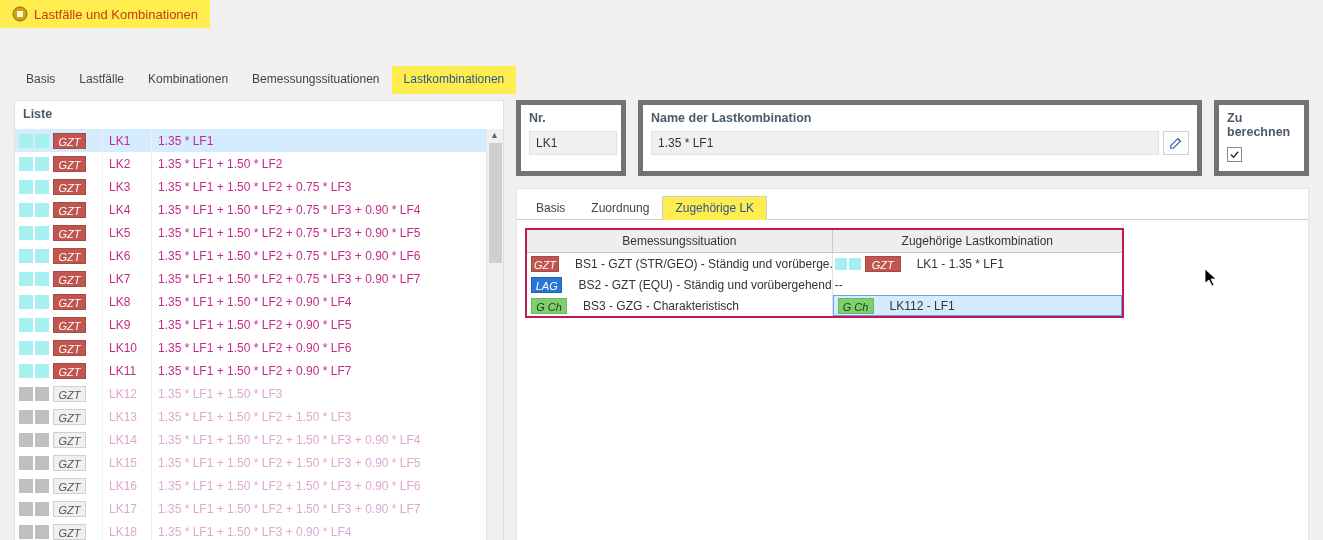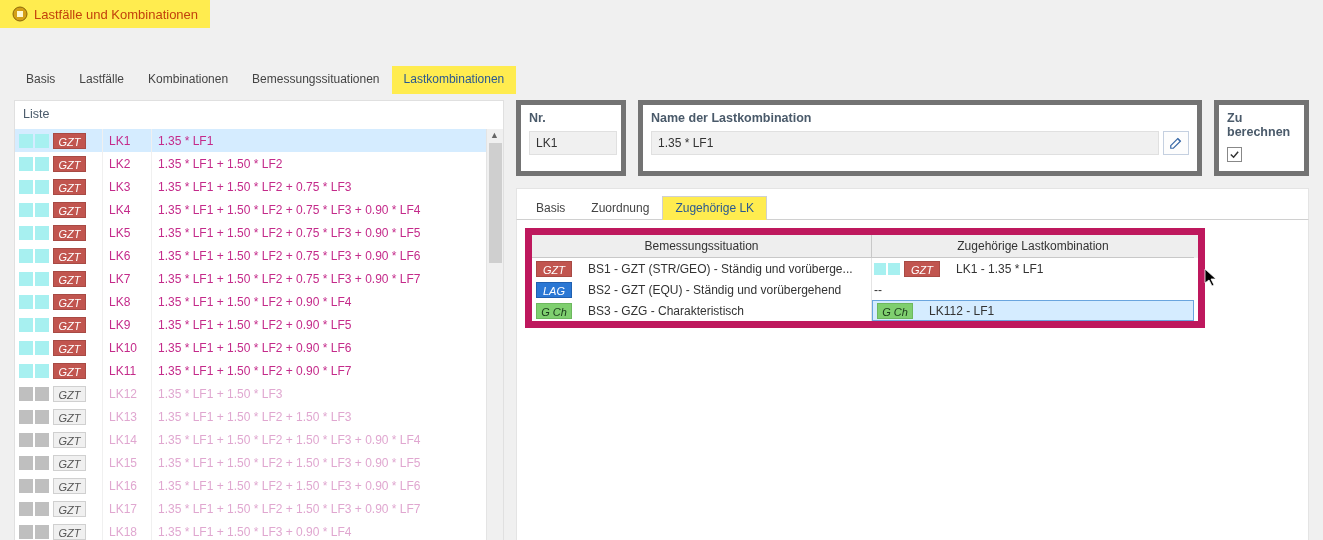--- a/index.html
+++ b/index.html
@@ -48,21 +48,21 @@
     padding: 6px 14px;
     gap: 12px;
   }
   .panel {
     background: #fff;
     border: 1px solid #e0e0e0;
     padding-bottom: 4px;
   }
   .left-panel { width: 490px; height: 460px; padding: 0; }
   .panel-header {
-    font-weight: 400;
+    font-weight: 700;
     color: #4a5a6a;
     padding: 6px 8px 8px 8px;
     font-size: 12.5px;
   }
   .list-container {
     position: relative;
     height: 422px;
     overflow: hidden;
   }
   .list-row {
@@ -179,22 +179,22 @@
   }
 
   .sub-content {
     background: #fff;
     border: 1px solid #e4e4e4;
     border-top:none;
     padding: 8px;
     flex:1;
   }
   .grid {
-    width: 680px;
-    border: 7px solid #be185d;
+    width: 599px;
+    border: 2px solid #be185d;
   }
   .grid-head {
     display:flex;
     background: #eeeeee;
   }
   .gh {
     text-align:center;
     padding: 4px 6px;
     border-right:1px solid #c8c8c8;
     border-bottom:1px solid #c8c8c8;

